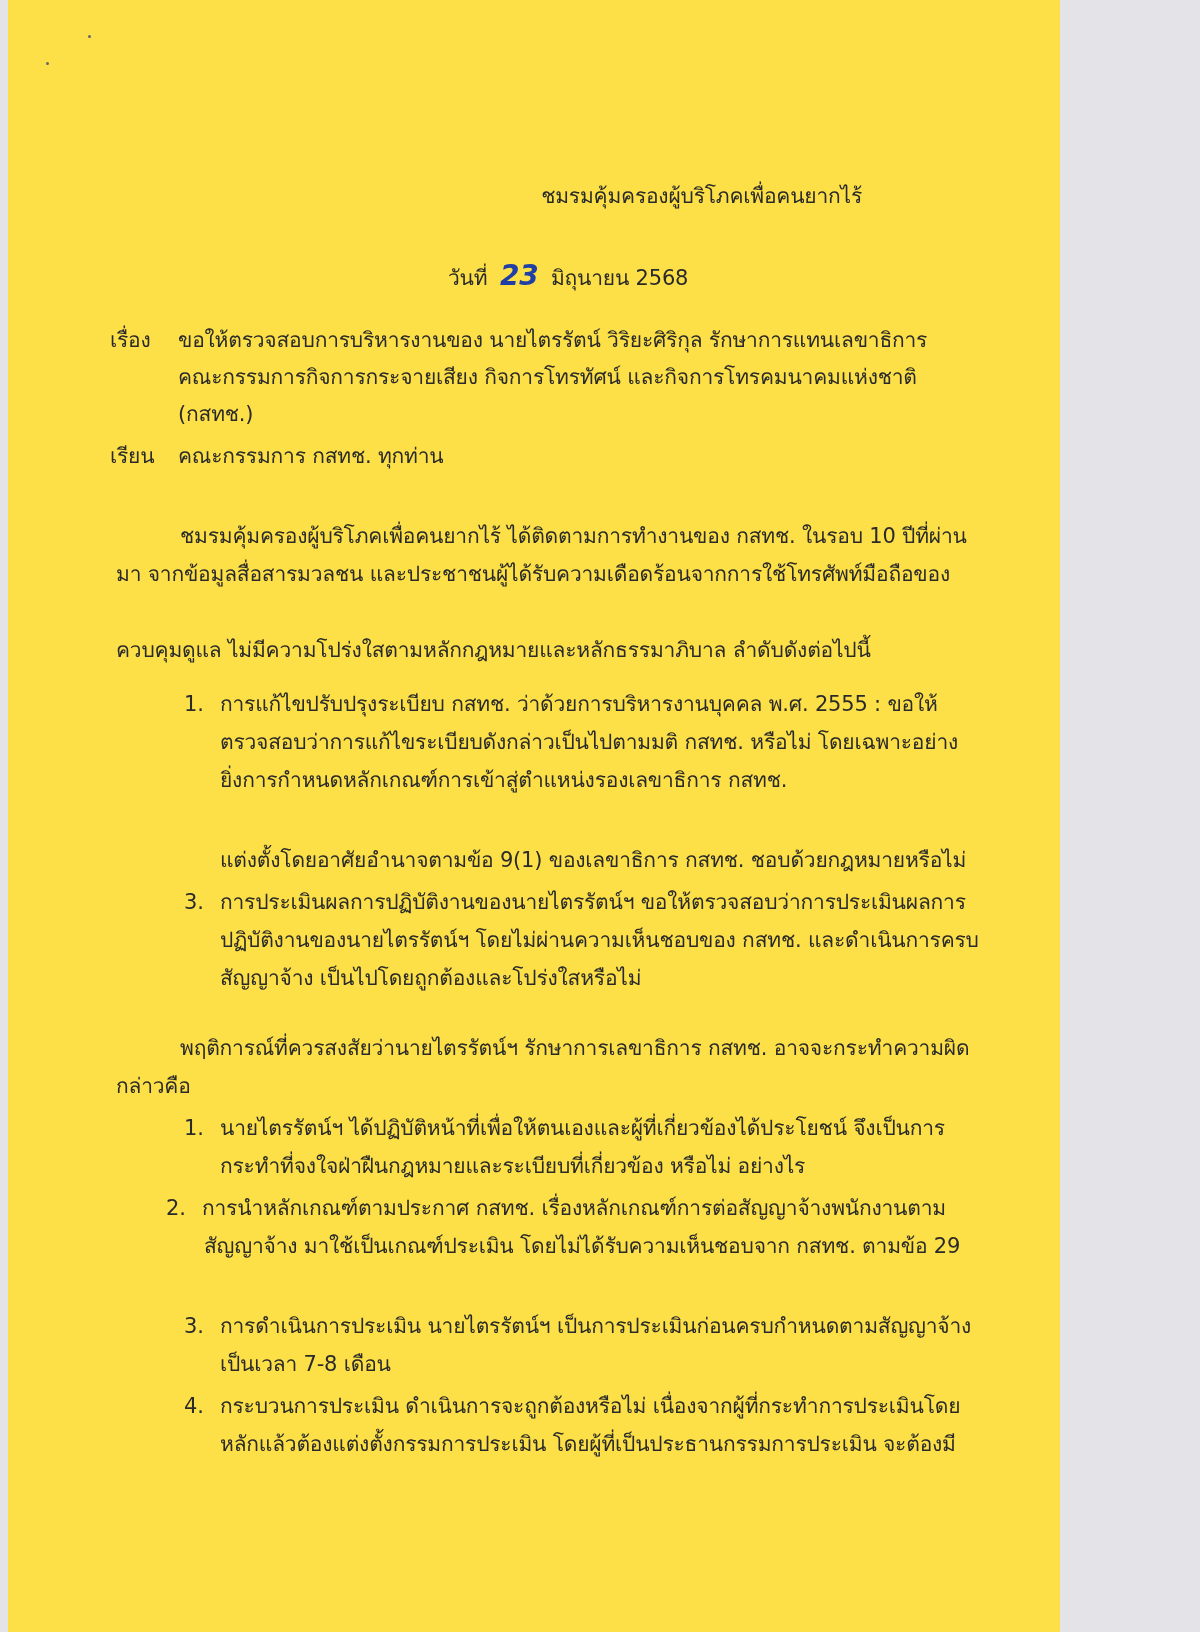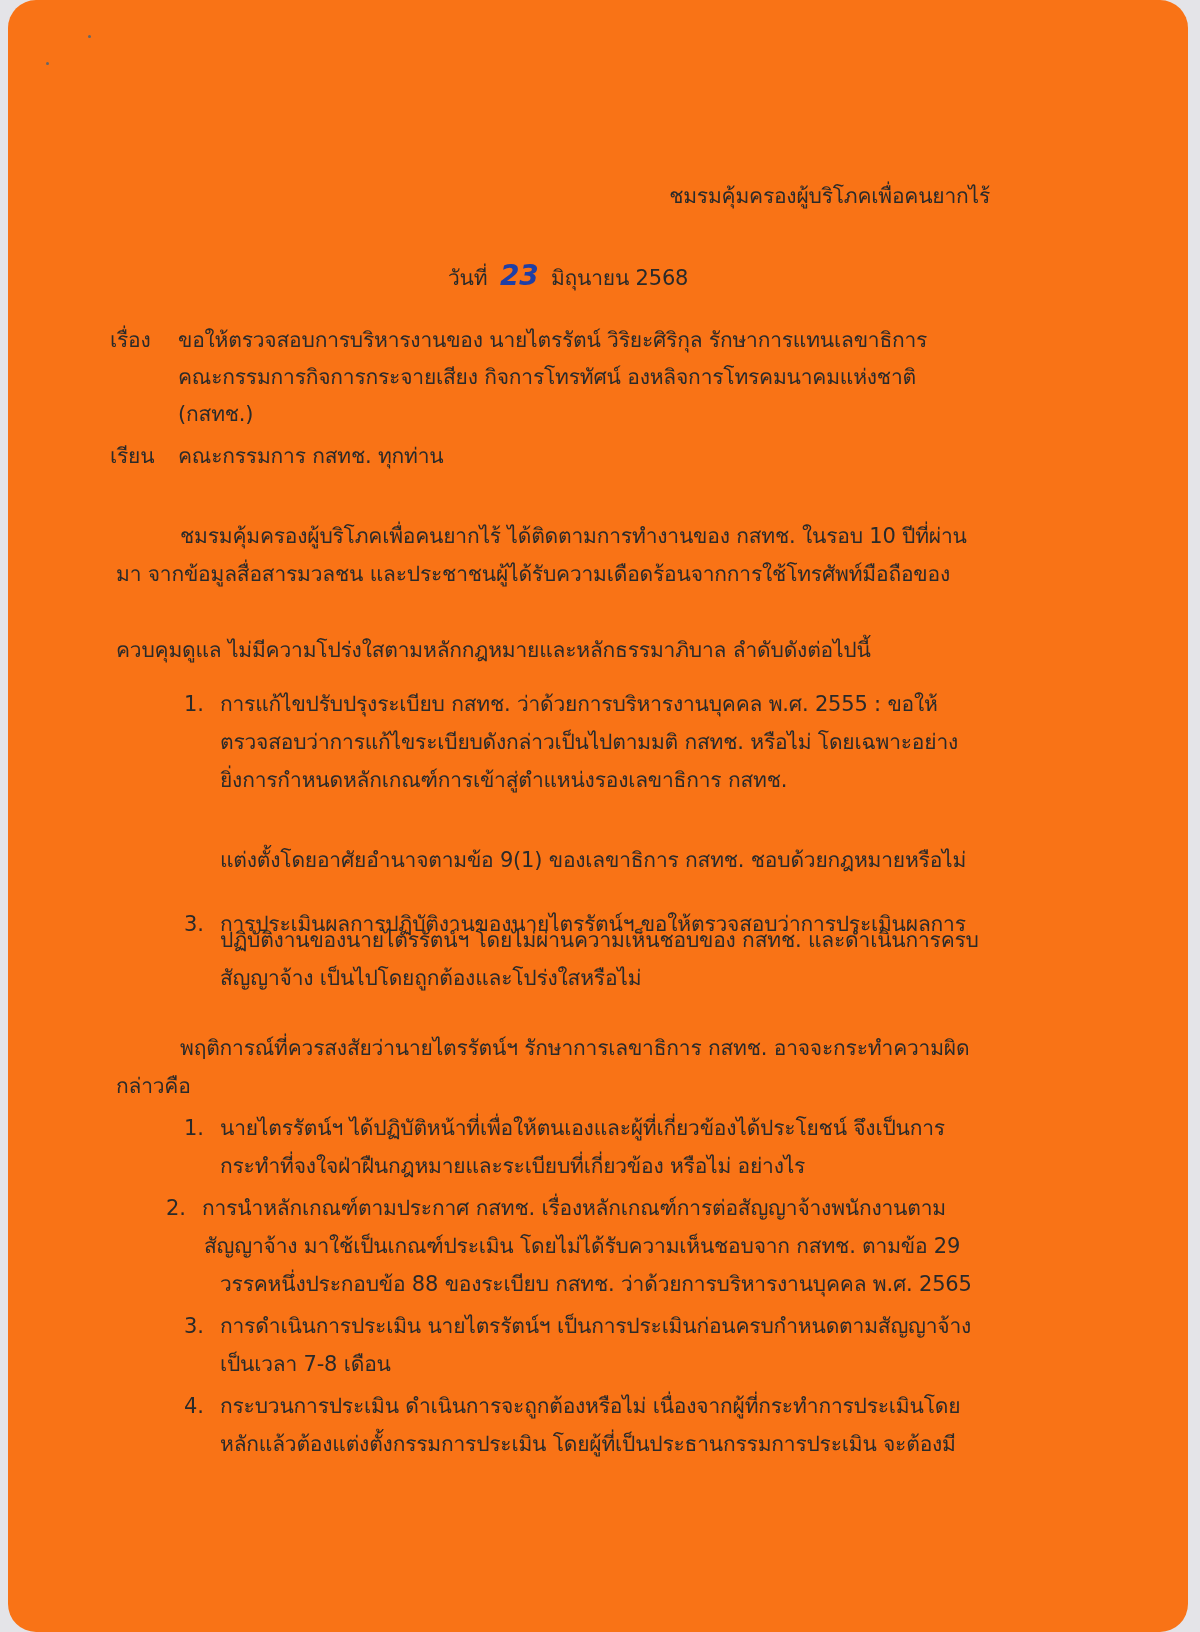--- a/index.html
+++ b/index.html
@@ -12,24 +12,23 @@
       background: #e4e4e8;
       overflow: hidden;
       position: relative;
       font-family: "DejaVu Sans", "Liberation Sans", sans-serif;
       color: #2a2a2a;
     }
     .page {
       position: absolute;
       left: 8px;
       top: 0;
-      width: 1180px;
+      width: 1052px;
       height: 1632px;
-      background: #f97316;
-      border-radius: 28px;
+      background: #fde047;
     }
     .speck {
       position: absolute;
       width: 3px;
       height: 3px;
       background: #666;
       border-radius: 50%;
     }
     .line {
       position: absolute;
@@ -74,58 +73,57 @@
 
   <div class="line date-line">
     <span>วันที่</span>
     <span class="handwritten">23</span>
     <span>มิถุนายน  2568</span>
   </div>
 
   <div class="line" style="left:102px; top:326px;">
     <span class="label">เรื่อง</span><span>ขอให้ตรวจสอบการบริหารงานของ นายไตรรัตน์ วิริยะศิริกุล รักษาการแทนเลขาธิการ</span>
   </div>
-  <div class="line" style="left:170px; top:363px;">คณะกรรมการกิจการกระจายเสียง กิจการโทรทัศน์ องหลิจการโทรคมนาคมแห่งชาติ</div>
+  <div class="line" style="left:170px; top:363px;">คณะกรรมการกิจการกระจายเสียง กิจการโทรทัศน์ และกิจการโทรคมนาคมแห่งชาติ</div>
   <div class="line" style="left:170px; top:400px;">(กสทช.)</div>
 
   <div class="line" style="left:102px; top:442px;">
     <span class="label">เรียน</span><span>คณะกรรมการ กสทช. ทุกท่าน</span>
   </div>
 
   <div class="line" style="left:172px; top:522px;">ชมรมคุ้มครองผู้บริโภคเพื่อคนยากไร้ ได้ติดตามการทำงานของ กสทช. ในรอบ 10 ปีที่ผ่าน</div>
   <div class="line" style="left:108px; top:560px;">มา จากข้อมูลสื่อสารมวลชน และประชาชนผู้ได้รับความเดือดร้อนจากการใช้โทรศัพท์มือถือของ</div>
   <div class="line" style="left:108px; top:636px;">ควบคุมดูแล ไม่มีความโปร่งใสตามหลักกฎหมายและหลักธรรมาภิบาล ลำดับดังต่อไปนี้</div>
 
   <div class="line" style="left:176px; top:690px;">
     <span class="num">1.</span><span>การแก้ไขปรับปรุงระเบียบ กสทช. ว่าด้วยการบริหารงานบุคคล พ.ศ. 2555 : ขอให้</span>
   </div>
   <div class="line" style="left:212px; top:728px;">ตรวจสอบว่าการแก้ไขระเบียบดังกล่าวเป็นไปตามมติ กสทช. หรือไม่ โดยเฉพาะอย่าง</div>
   <div class="line" style="left:212px; top:766px;">ยิ่งการกำหนดหลักเกณฑ์การเข้าสู่ตำแหน่งรองเลขาธิการ กสทช.</div>
 
   <div class="line" style="left:212px; top:846px;">แต่งตั้งโดยอาศัยอำนาจตามข้อ 9(1) ของเลขาธิการ กสทช. ชอบด้วยกฎหมายหรือไม่</div>
 
-  <div class="line" style="left:176px; top:888px;margin-top:22px;">
+  <div class="line" style="left:176px; top:888px;">
     <span class="num">3.</span><span>การประเมินผลการปฏิบัติงานของนายไตรรัตน์ฯ ขอให้ตรวจสอบว่าการประเมินผลการ</span>
   </div>
   <div class="line" style="left:212px; top:926px;">ปฏิบัติงานของนายไตรรัตน์ฯ โดยไม่ผ่านความเห็นชอบของ กสทช. และดำเนินการครบ</div>
   <div class="line" style="left:212px; top:964px;">สัญญาจ้าง เป็นไปโดยถูกต้องและโปร่งใสหรือไม่</div>
 
   <div class="line" style="left:172px; top:1034px;">พฤติการณ์ที่ควรสงสัยว่านายไตรรัตน์ฯ รักษาการเลขาธิการ กสทช. อาจจะกระทำความผิด</div>
   <div class="line" style="left:108px; top:1072px;">กล่าวคือ</div>
 
   <div class="line" style="left:176px; top:1114px;">
     <span class="num">1.</span><span>นายไตรรัตน์ฯ ได้ปฏิบัติหน้าที่เพื่อให้ตนเองและผู้ที่เกี่ยวข้องได้ประโยชน์ จึงเป็นการ</span>
   </div>
   <div class="line" style="left:212px; top:1152px;">กระทำที่จงใจฝ่าฝืนกฎหมายและระเบียบที่เกี่ยวข้อง หรือไม่ อย่างไร</div>
 
   <div class="line" style="left:158px; top:1194px;">
     <span class="num">2.</span><span>การนำหลักเกณฑ์ตามประกาศ กสทช. เรื่องหลักเกณฑ์การต่อสัญญาจ้างพนักงานตาม</span>
   </div>
   <div class="line" style="left:196px; top:1232px;">สัญญาจ้าง มาใช้เป็นเกณฑ์ประเมิน โดยไม่ได้รับความเห็นชอบจาก กสทช. ตามข้อ 29</div>
-  <div class="line" style="left:212px; top:1270px;">วรรคหนึ่งประกอบข้อ 88 ของระเบียบ กสทช. ว่าด้วยการบริหารงานบุคคล พ.ศ. 2565</div>
 
   <div class="line" style="left:176px; top:1312px;">
     <span class="num">3.</span><span>การดำเนินการประเมิน นายไตรรัตน์ฯ เป็นการประเมินก่อนครบกำหนดตามสัญญาจ้าง</span>
   </div>
   <div class="line" style="left:212px; top:1350px;">เป็นเวลา 7-8 เดือน</div>
 
   <div class="line" style="left:176px; top:1392px;">
     <span class="num">4.</span><span>กระบวนการประเมิน ดำเนินการจะถูกต้องหรือไม่ เนื่องจากผู้ที่กระทำการประเมินโดย</span>
   </div>
   <div class="line" style="left:212px; top:1430px;">หลักแล้วต้องแต่งตั้งกรรมการประเมิน โดยผู้ที่เป็นประธานกรรมการประเมิน จะต้องมี</div>

